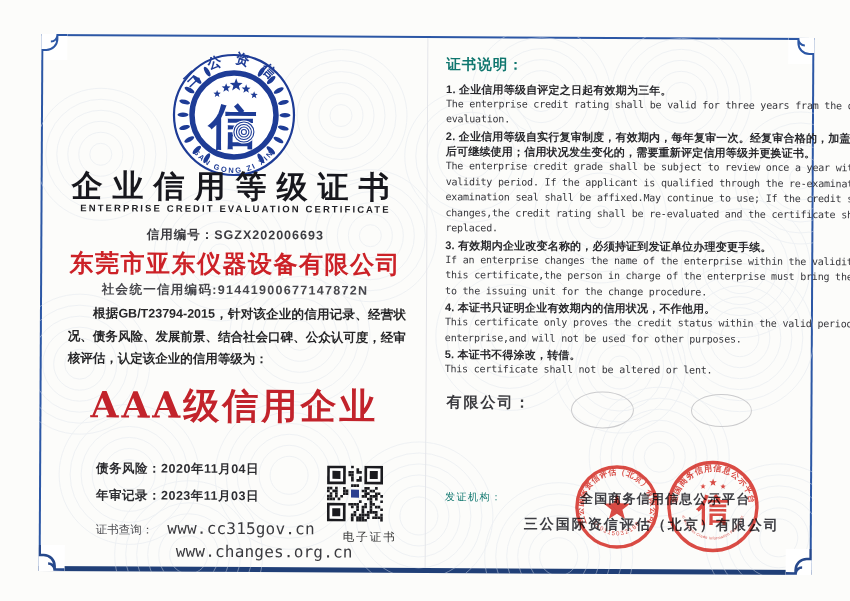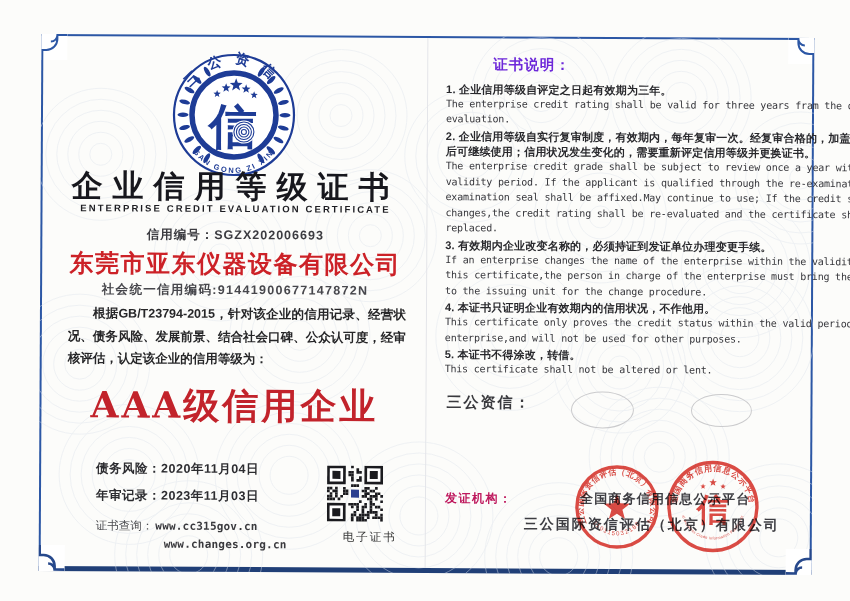--- a/index.html
+++ b/index.html
@@ -34,42 +34,42 @@
           font-size:12.5px; letter-spacing:1.3px; color:#47474c; }
   .paragraph { left:26px; top:266px; width:338px; font-weight:bold; font-size:12.5px;
                line-height:22.5px; color:#262628; text-indent:2em; text-align:justify; }
   .grade { left:0; top:345px; width:386px; text-align:center;
            font-family:"DejaVu Serif", serif; font-weight:900; font-size:36px;
            letter-spacing:3px; color:#c2232b; white-space:nowrap; }
   .dates { left:55px; top:424px; font-size:12.5px; color:#2c2c30; }
   .date-row { margin-bottom:10px; white-space:nowrap; }
   .date-row b { font-weight:bold; letter-spacing:0.5px; }
   .query-row { margin-top:14px; white-space:nowrap; font-size:11.5px; color:#4a4a4e; }
-  .query-row .url { font-family:"DejaVu Sans Mono", monospace; font-weight:bold;
-                    font-size:11px; color:#3a3a3e; margin-left:2px; letter-spacing:0.2px; }
+  .query-row .url { font-family:"DejaVu Sans Mono", monospace; font-weight:normal;
+                    font-size:16px; color:#3a3a3e; margin-left:14px; letter-spacing:0.2px; }
   .query-row.second { margin-top:4px; padding-left:66px; }
   .qr { left:286px; top:428px; width:56px; height:56px; }
   .qr-caption { left:272px; top:492px; width:84px; text-align:right; font-size:11.5px;
                 letter-spacing:2px; color:#333; }
 
   
   .notes-title { left:403px; top:17px; font-size:14.5px; font-weight:bold;
-                 letter-spacing:1px; color:#6d28d9;margin-left:47px; }
+                 letter-spacing:1px; color:#0f766e; }
   .notes { left:403px; top:44px; width:372px; }
   .note-line { white-space:nowrap; height:15.6px; }
   .note-line.zh { font-weight:bold; font-size:11px; letter-spacing:0.2px; color:#28282c; }
   .note-line.en { font-family:"DejaVu Sans Mono", monospace; font-size:10px;
                   letter-spacing:-0.2px; color:#35353a; }
   .annual-label { left:405px; top:355px; font-size:15px; font-weight:600;
                   letter-spacing:2px; color:#3a3a3e; }
   .review-ellipse { z-index:2; }
   .re1 { left:526px; top:350px; }
   .re2 { left:646px; top:352px; }
-  .issuer-label { left:404px; top:452px; font-size:12px; font-weight:700;
-                  letter-spacing:1.5px; color:#be185d; }
+  .issuer-label { left:404px; top:452px; font-size:10px; font-weight:400;
+                  letter-spacing:1.5px; color:#0f766e; }
   .issuer-1 { left:539px; top:451px; font-size:13px; font-weight:bold;
               letter-spacing:1.2px; color:#3d3d42; white-space:nowrap; }
   .issuer-2 { left:483px; top:477px; font-size:14px; font-weight:bold;
               letter-spacing:2px; color:#3d3d42; white-space:nowrap; }
   .stamp { z-index:4; mix-blend-mode:multiply; opacity:0.9; }
   .stamp-left { left:526px; top:418px; }
   .stamp-right { left:618px; top:413px; }
 </style>
 </head>
 <body>
@@ -438,21 +438,21 @@
       <div class="note-line en">If an enterprise changes the name of the enterprise within the validity period of</div>
       <div class="note-line en">this certificate,the person in charge of the enterprise must bring the certificate</div>
       <div class="note-line en">to the issuing unit for the change procedure.</div>
       <div class="note-line zh">4. 本证书只证明企业有效期内的信用状况，不作他用。</div>
       <div class="note-line en">This certificate only proves the credit status within the valid period of the</div>
       <div class="note-line en">enterprise,and will not be used for other purposes.</div>
       <div class="note-line zh">5. 本证书不得涂改，转借。</div>
       <div class="note-line en">This certificate shall not be altered or lent.</div>
     </div>
 
-  <div class="abs annual-label">三公资信：</div>
+  <div class="abs annual-label">有限公司：</div>
   <svg class="abs review-ellipse re1" width="70" height="42">
     <ellipse cx="35" cy="21" rx="31" ry="18" fill="none" stroke="#cbcbcd" stroke-width="1"></ellipse>
   </svg>
   <svg class="abs review-ellipse re2" width="68" height="38">
     <ellipse cx="34" cy="19" rx="30" ry="16" fill="none" stroke="#cbcbcd" stroke-width="1"></ellipse>
   </svg>
 
   <div class="abs issuer-label">发证机构：</div>
   <div class="abs issuer-1">全国商务信用信息公示平台</div>
   <div class="abs issuer-2">三公国际资信评估（北京）有限公司</div>

